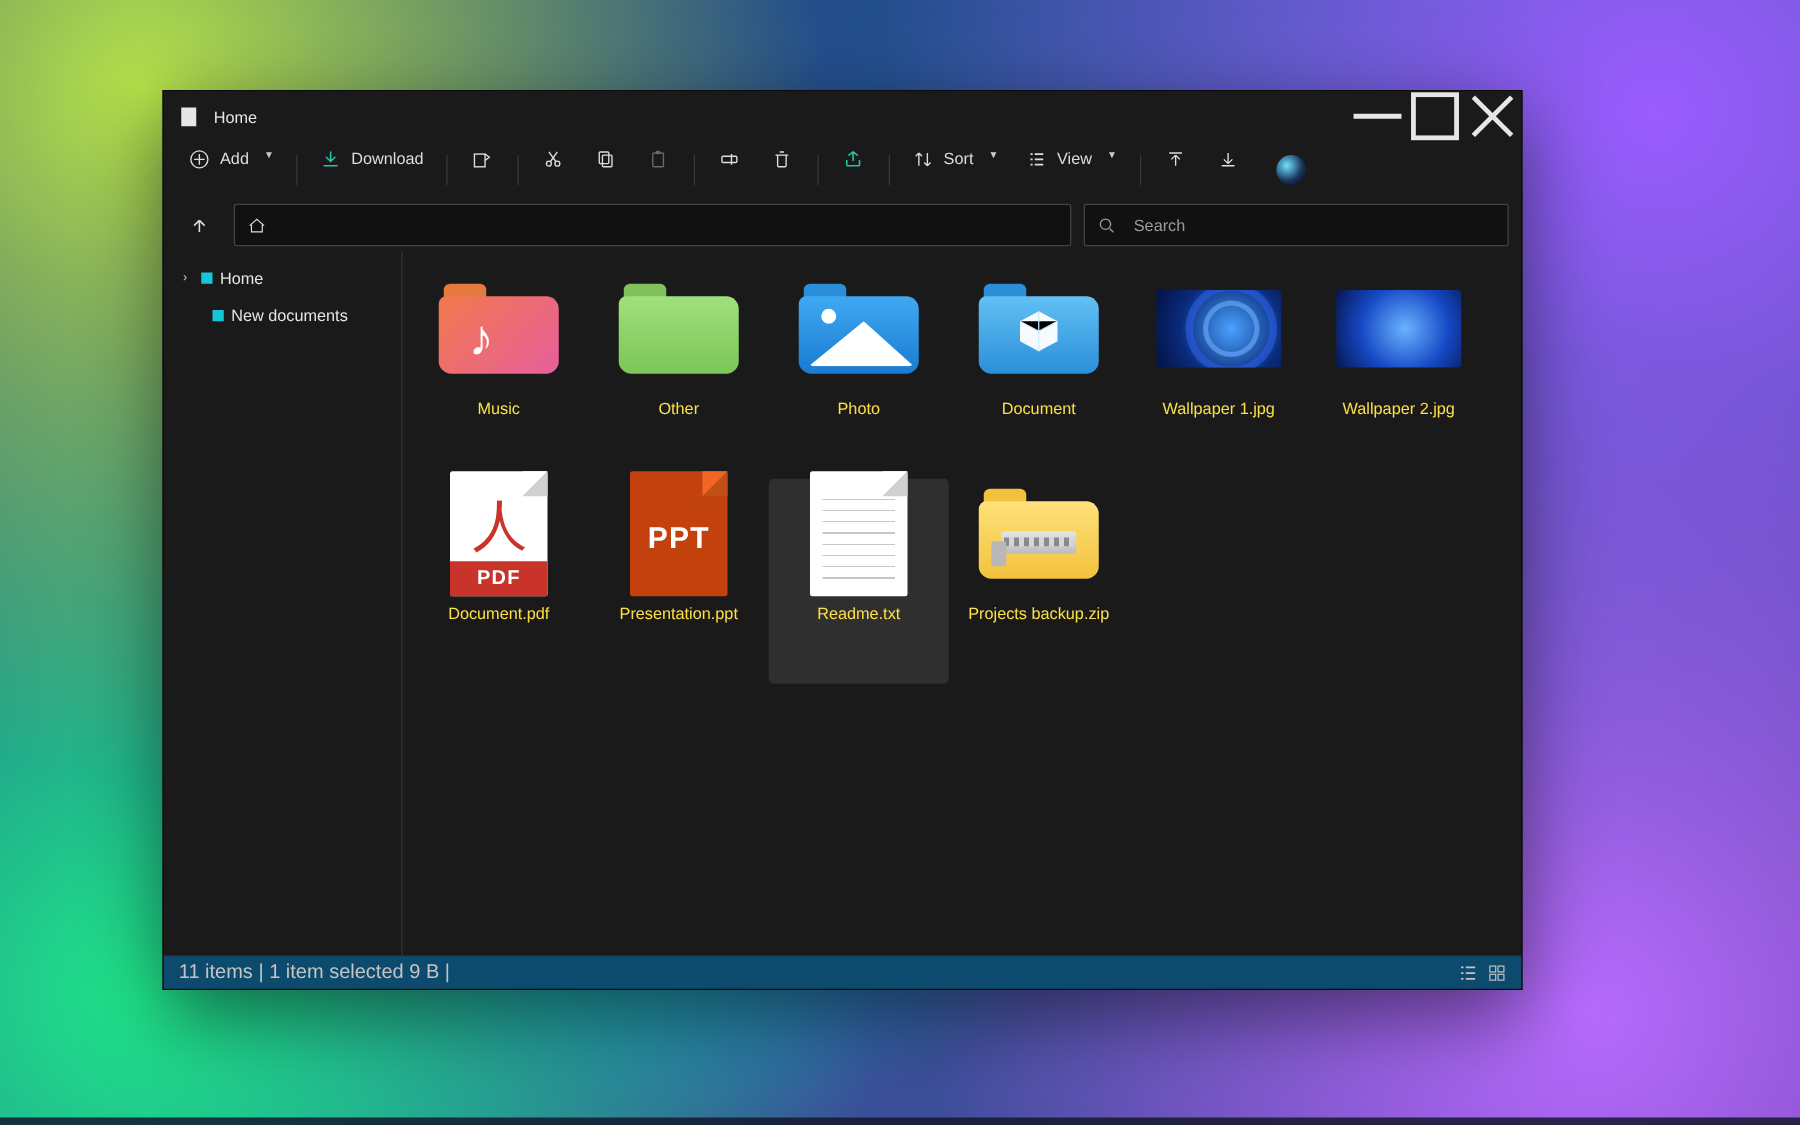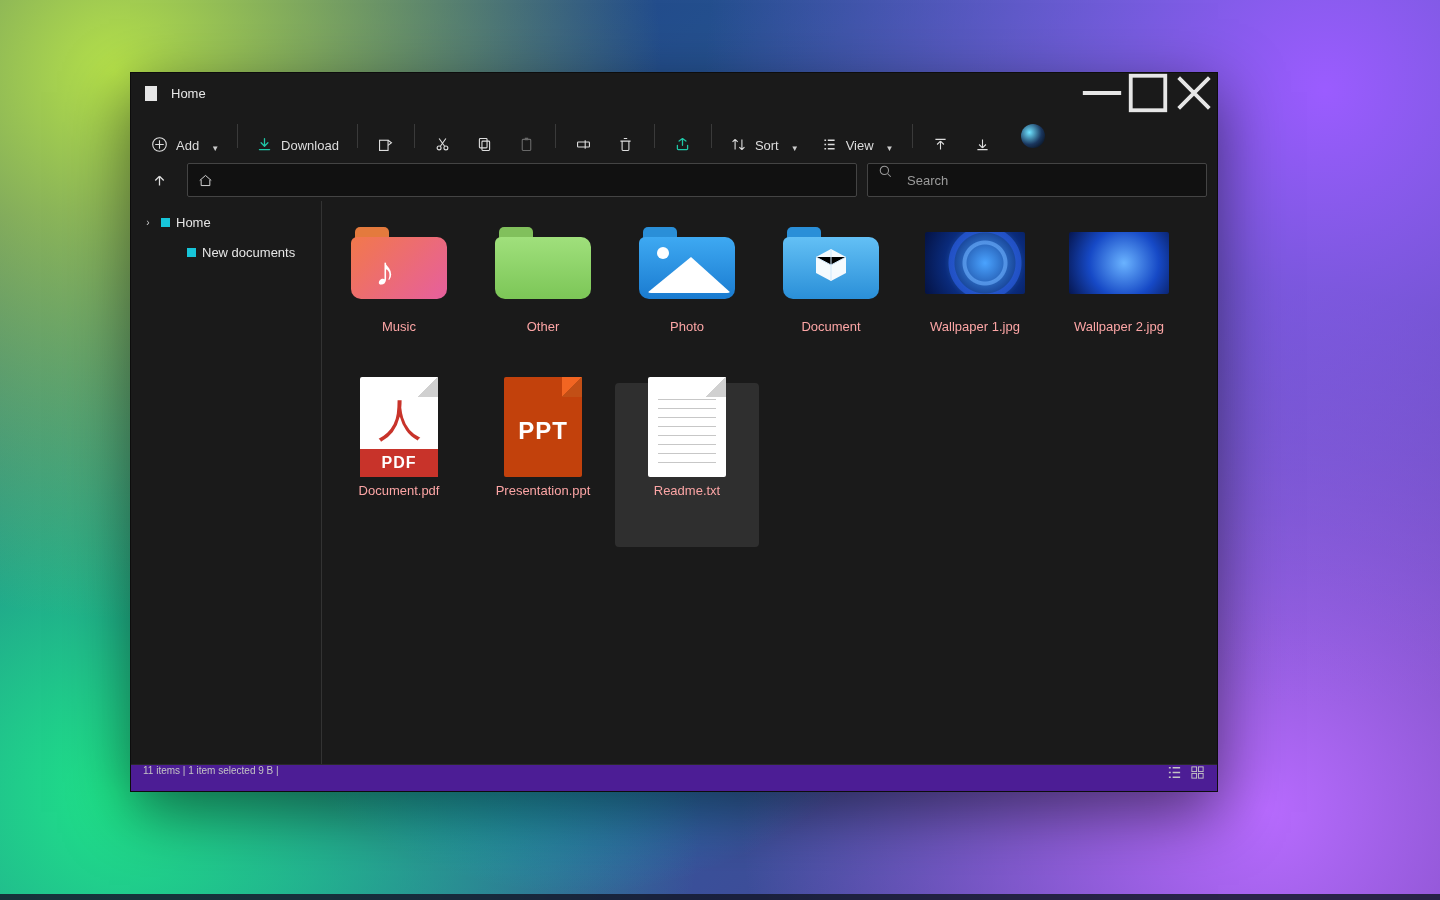--- a/index.html
+++ b/index.html
@@ -17,46 +17,46 @@
     background:#1a1a1a;border:1px solid #0d0d0d;box-shadow:0 20px 60px rgba(0,0,0,.5);
     display:flex;flex-direction:column;color:#e6e6e6;font-size:13px;
   }
   
   .titlebar{height:40px;display:flex;align-items:center;padding:0 0 0 14px;background:#1a1a1a}
   .titlebar .icon{width:12px;height:15px;background:#e6e6e6;margin-right:14px}
   .titlebar .spacer{flex:1}
   .winbtn{width:46px;height:40px;display:flex;align-items:center;justify-content:center;color:#e6e6e6}
   
   .toolbar{height:46px;display:flex;align-items:center;padding:0 10px;background:#1a1a1a;gap:2px}
-  .tbtn{height:34px;display:flex;align-items:flex-end;justify-content:center;padding:0 10px;border-radius:4px;color:#ddd;gap:8px;font-size:13px}
+  .tbtn{height:34px;display:flex;align-items:flex-start;justify-content:center;padding:0 10px;border-radius:4px;color:#ddd;gap:8px;font-size:13px}
   .tbtn.icon-only{width:40px;padding:0}
   .tbtn svg{width:17px;height:17px}
   .tdiv{width:1px;height:24px;background:#3a3a3a;margin:0 6px}
   .caret{font-size:8px;margin-left:4px;color:#ccc}
   .avatar{width:24px;height:24px;border-radius:50%;background:radial-gradient(circle at 35% 35%,#6fe3ff 0%,#1a365e 55%,#000 100%)}
   
   .addr-row{height:42px;display:flex;align-items:center;padding:0 10px;gap:10px}
   .navup{width:36px;height:32px;display:flex;align-items:center;justify-content:center;border-radius:4px}
   .addrbar{flex:1;height:32px;border:1px solid #444;background:#111;display:flex;align-items:center;padding:0 10px;border-radius:2px}
   .addrbar .home{width:15px;height:13px}
-  .searchbox{width:318px;height:32px;border:1px solid #444;background:#111;display:flex;padding:0 10px;gap:12px;border-radius:2px;color:#9b9b9b}
+  .searchbox{width:318px;height:32px;border:1px solid #444;background:#111;display:flex;align-items:center;padding:0 10px;gap:12px;border-radius:2px;color:#9b9b9b}
   .searchbox input{flex:1;background:transparent;border:none;outline:none;color:#e6e6e6;font-size:13px}
   .searchbox input::placeholder{color:#9b9b9b}
   
   .body{flex:1;display:flex;min-height:0}
   .sidebar{width:190px;border-right:1px solid #333;padding-top:6px}
   .tree-row{display:flex;align-items:center;height:30px;padding-left:10px;gap:6px;font-size:13px}
   .tree-row .chev{width:14px;text-align:center;color:#ccc;font-size:10px}
-  .tree-row.indent{padding-left:56px}
+  .tree-row.indent{padding-left:39px}
   .tree-row .mark{width:9px;height:9px;background:#17c5d9}
   .content{flex:1;padding:18px 5px 0 5px;display:flex;flex-wrap:wrap;align-content:flex-start;overflow:auto}
   .item{width:144px;height:158px;display:flex;flex-direction:column;align-items:center;justify-content:flex-start;padding-top:6px;border-radius:4px;gap:18px}
   .item.selected{background:#2f2f2f}
   .thumb{width:100px;height:76px;display:flex;align-items:center;justify-content:center}
-  .item .label{font-size:13px;text-align:center;color:#fca5a5}
+  .item .label{font-size:13px;text-align:center;color:#fde047}
   
   .folder{width:96px;height:72px;position:relative}
   .folder .tab{position:absolute;left:4px;top:0;width:34px;height:14px;border-radius:5px 5px 0 0}
   .folder .body{position:absolute;left:0;top:10px;right:0;bottom:0;border-radius:6px 10px 10px 10px}
   .folder.music .tab{background:#e47a3d}
   .folder.music .body{background:linear-gradient(135deg,#f2784b 0%,#e65f9e 100%)}
   .folder .note{position:absolute;left:24px;top:22px;color:#fff;font-size:40px}
   .folder.green .tab{background:#81c05c}
   .folder.green .body{background:linear-gradient(180deg,#a0e07c 0%,#7cc657 100%)}
   .folder.blue .tab{background:#2a8fd8}
@@ -87,21 +87,21 @@
   .txt .docfile{background:#fff}
   .txt .lines{position:absolute;left:10px;right:10px;top:22px;bottom:12px;background:repeating-linear-gradient(180deg,#c7c7c7 0 1px,transparent 1px 9px)}
   
   .zipfolder{width:96px;height:72px;position:relative}
   .zipfolder .tab{position:absolute;left:4px;top:0;width:34px;height:14px;border-radius:5px 5px 0 0;background:#f2c23e}
   .zipfolder .body{position:absolute;left:0;top:10px;right:0;bottom:0;border-radius:6px 10px 10px 10px;background:linear-gradient(180deg,#ffe17a 0%,#f2c23e 100%)}
   .zipfolder .zip{position:absolute;left:18px;top:34px;width:60px;height:18px;background:linear-gradient(180deg,#e6e6e6,#bcbcbc);border-radius:3px}
   .zipfolder .zip::before{content:"";position:absolute;left:2px;right:2px;top:5px;height:7px;background:repeating-linear-gradient(90deg,#8a8a8a 0 4px,#d6d6d6 4px 8px)}
   .zipfolder .pull{position:absolute;left:10px;top:42px;width:12px;height:20px;background:#b8b8b8;border-radius:2px}
   
-  .status{height:26px;background:#4c1d95;display:flex;align-items:flex-start;padding:0 12px;font-size:10px;color:#c4c4c4;border-top:1px solid #2a2a2a}
+  .status{height:26px;background:#0c4a6e;display:flex;align-items:center;padding:0 12px;font-size:16px;color:#c4c4c4;border-top:1px solid #2a2a2a}
   .status .spacer{flex:1}
   .view-toggle{display:flex;gap:8px}
   .view-toggle svg{width:15px;height:15px}
   
   .taskbar{position:absolute;left:0;right:0;bottom:0;height:6px;background:rgba(20,25,45,.85)}
 </style>
 </head>
 <body>
 
 <div class="window">
@@ -339,20 +339,31 @@
       <div class="item txt selected">
         <div class="thumb">
             <div class="docfile">
               <div class="fold"></div>
               <div class="lines"></div>
             </div>
           </div>
         <div class="label">Readme.txt</div>
       </div>
 
+      <div class="item">
+        <div class="thumb">
+            <div class="zipfolder">
+              <div class="tab"></div>
+              <div class="body"></div>
+              <div class="zip"></div>
+              <div class="pull"></div>
+            </div>
+          </div>
+        <div class="label">Projects backup.zip</div>
+      </div>
     </div>
   </div>
 
   <div class="status">
     <span>11 items | 1 item selected 9 B |</span>
     <div class="spacer"></div>
     <div class="view-toggle">
       <svg viewBox="0 0 16 16">
           <path d="M2 3h2M6 3h8M2 8h2M6 8h8M2 13h2M6 13h8" stroke="#c4c4c4" stroke-width="1.5"></path>
         </svg>

